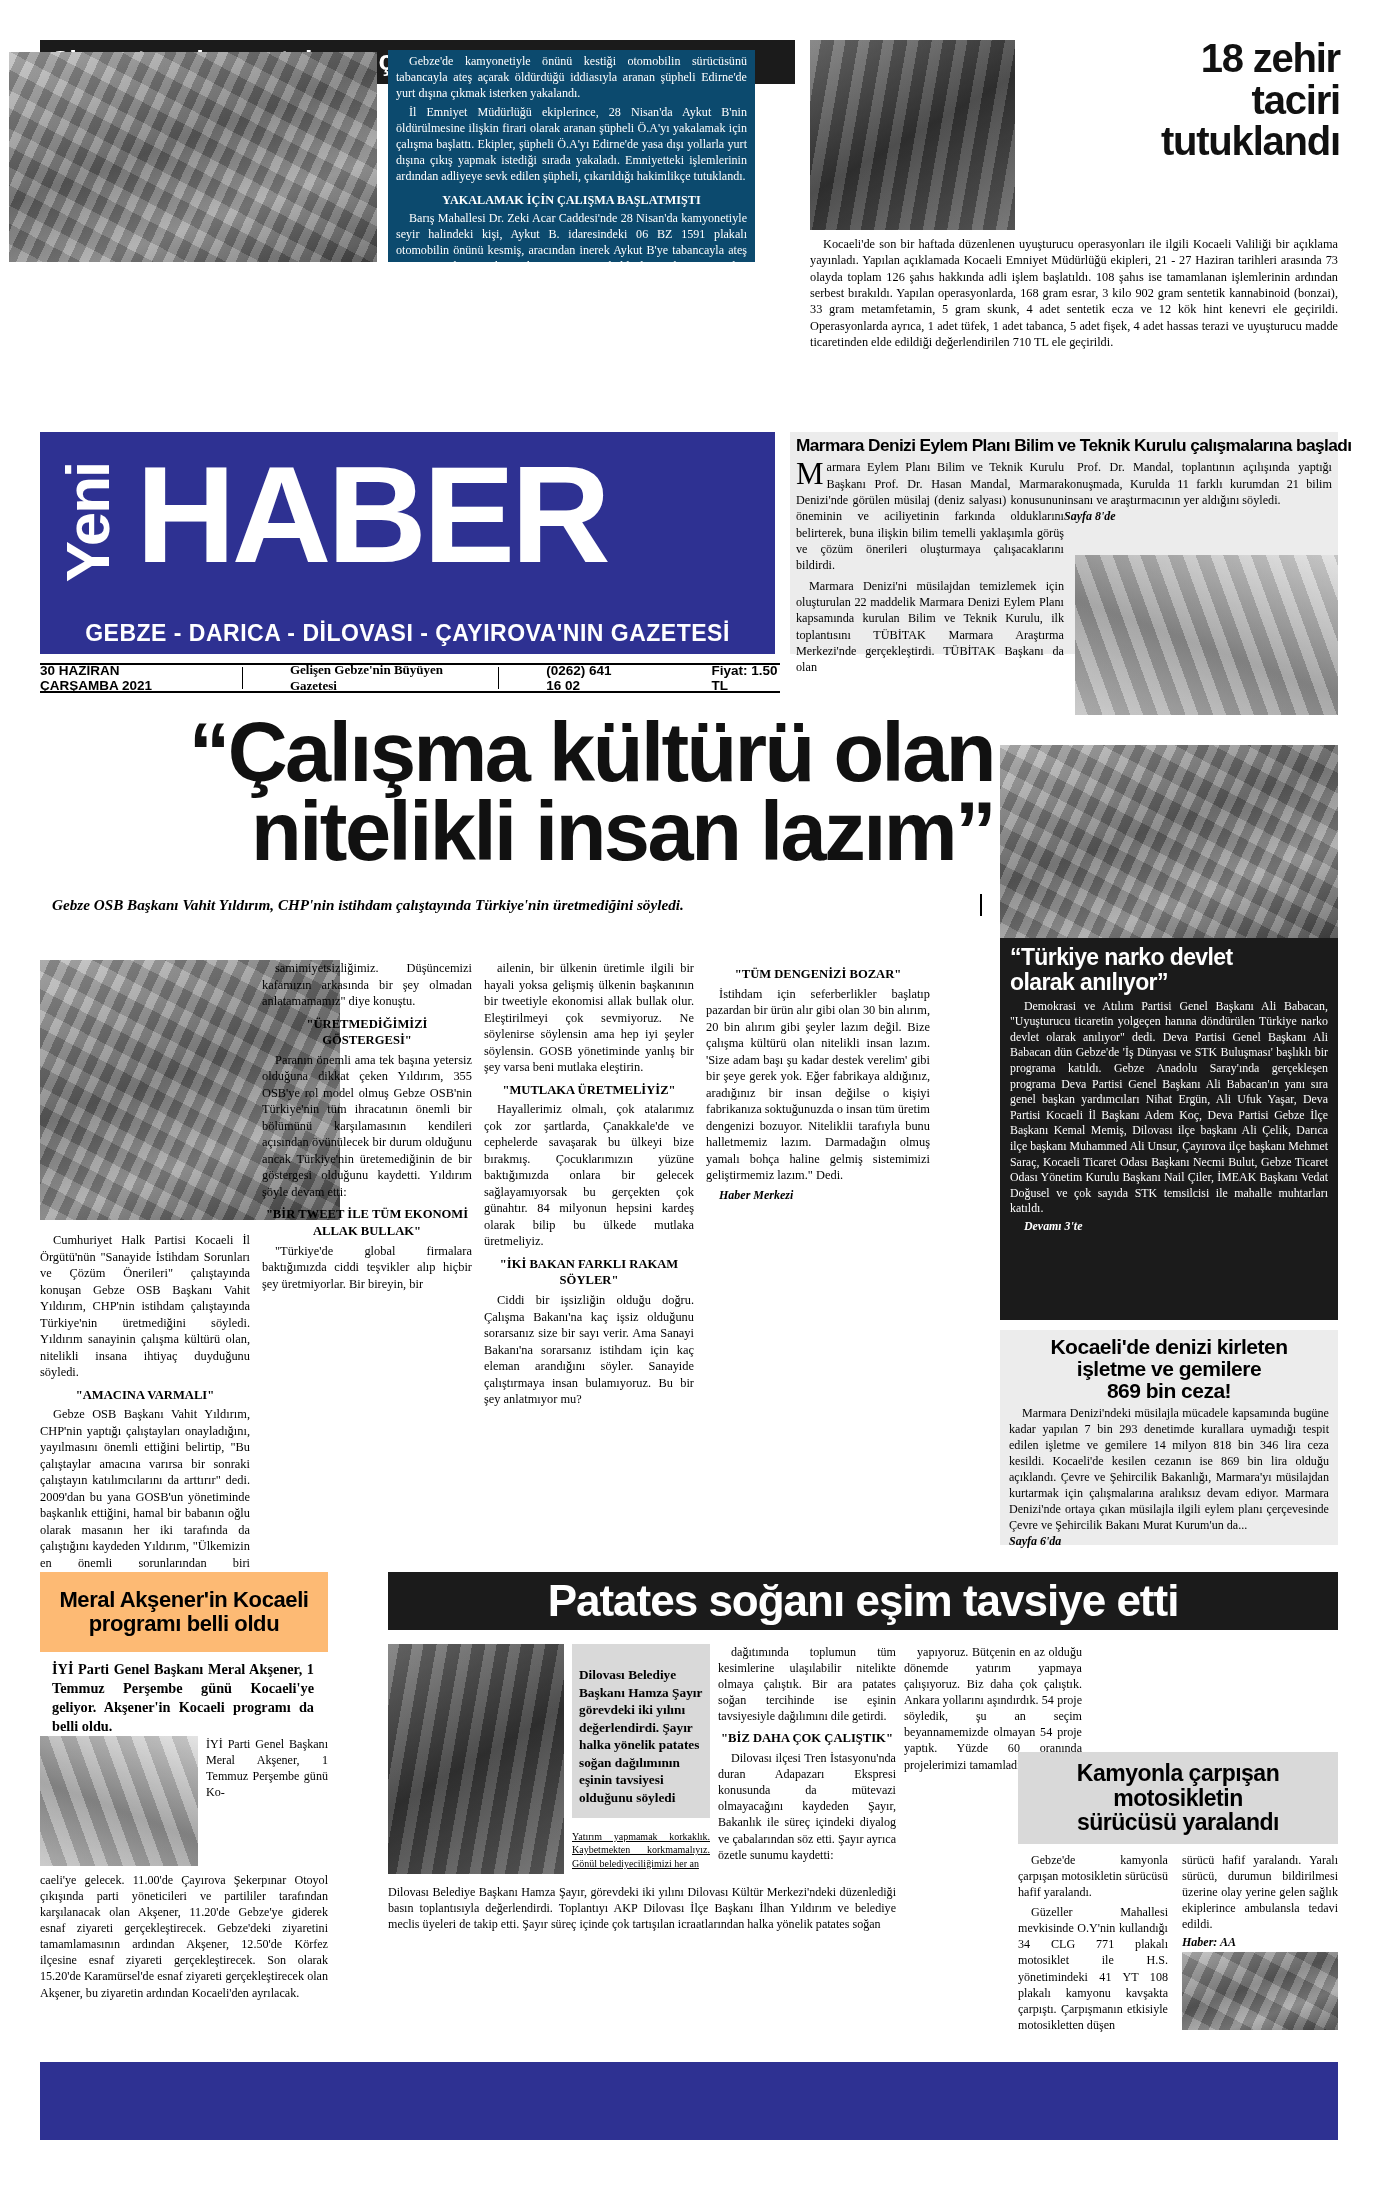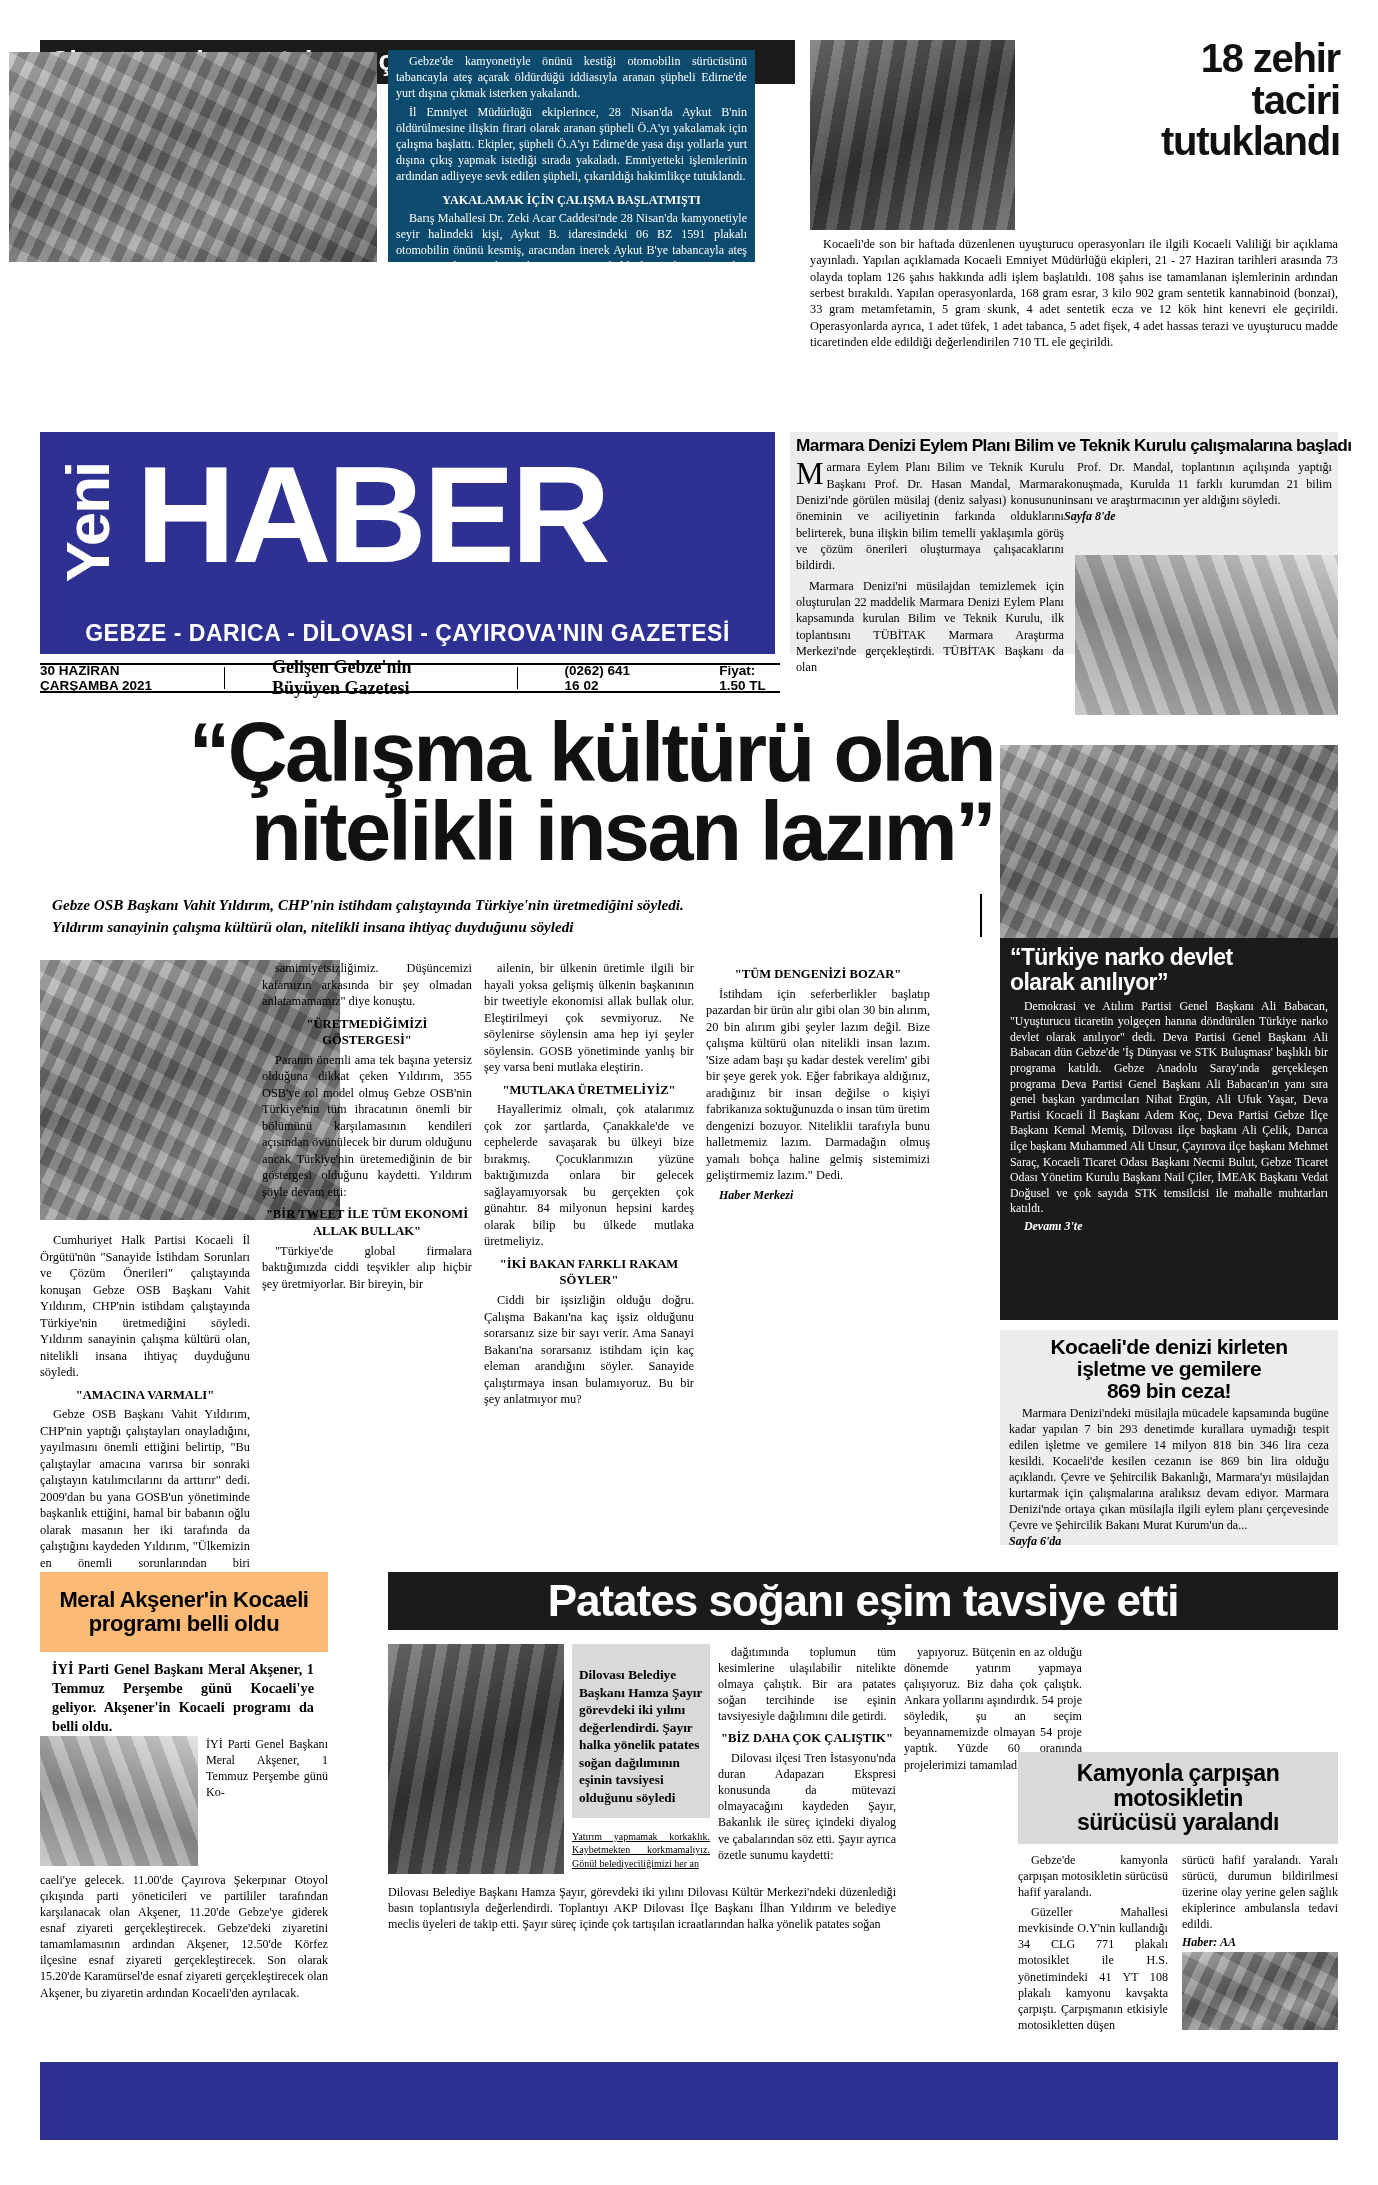--- a/index.html
+++ b/index.html
@@ -207,21 +207,21 @@
     border-bottom: 2px solid #000;
     display: flex; align-items: center;
     font-family: "Liberation Sans", sans-serif;
     font-size: 13.5px;
     font-weight: bold;
     gap: 37px;
   }
   #info-bar .sep { width: 1px; height: 22px; background: #000; margin: 0 10px; }
   #info-bar .mid {
     font-family: "Liberation Serif", serif;
-    font-weight: bold; font-size: 18px;
+    font-weight: bold; font-size: 13px;
   }
 
   
   #main-headline {
     position: absolute; left: 34px; top: 714px;
     width: 960px;
     font-family: "Liberation Sans", sans-serif;
     font-weight: bold;
     font-size: 83px;
     line-height: .95;
@@ -463,21 +463,20 @@
     <span style="width:12px"></span>
     <span>Fiyat: 1.50 TL</span>
   </div>
 
   <div id="main-headline">
     <div>“Çalışma kültürü olan</div>
     <div>nitelikli insan lazım”</div>
   </div>
   <div id="main-sub">
     <div>Gebze OSB Başkanı Vahit Yıldırım, CHP'nin istihdam çalıştayında Türkiye'nin üretmediğini söyledi.</div>
-    <div>Yıldırım sanayinin çalışma kültürü olan, nitelikli insana ihtiyaç duyduğunu söyledi</div>
   </div>
 
   <div id="lead-photo" class="photo"></div>
 
   <div class="col-a body-col serif">
     <p>Cumhuriyet Halk Partisi Kocaeli İl Örgütü'nün "Sanayide İstihdam Sorunları ve Çözüm Önerileri" çalıştayında konuşan Gebze OSB Başkanı Vahit Yıldırım, CHP'nin istihdam çalıştayında Türkiye'nin üretmediğini söyledi. Yıldırım sanayinin çalışma kültürü olan, nitelikli insana ihtiyaç duyduğunu söyledi.</p>
     <div class="sub-head">"AMACINA VARMALI"</div>
     <p>Gebze OSB Başkanı Vahit Yıldırım, CHP'nin yaptığı çalıştayları onayladığını, yayılmasını önemli ettiğini belirtip, "Bu çalıştaylar amacına varırsa bir sonraki çalıştayın katılımcılarını da arttırır" dedi. 2009'dan bu yana GOSB'un yönetiminde başkanlık ettiğini, hamal bir babanın oğlu olarak masanın her iki tarafında da çalıştığını kaydeden Yıldırım, "Ülkemizin en önemli sorunlarından biri tartışamamamız ve</p>
   </div>
 

